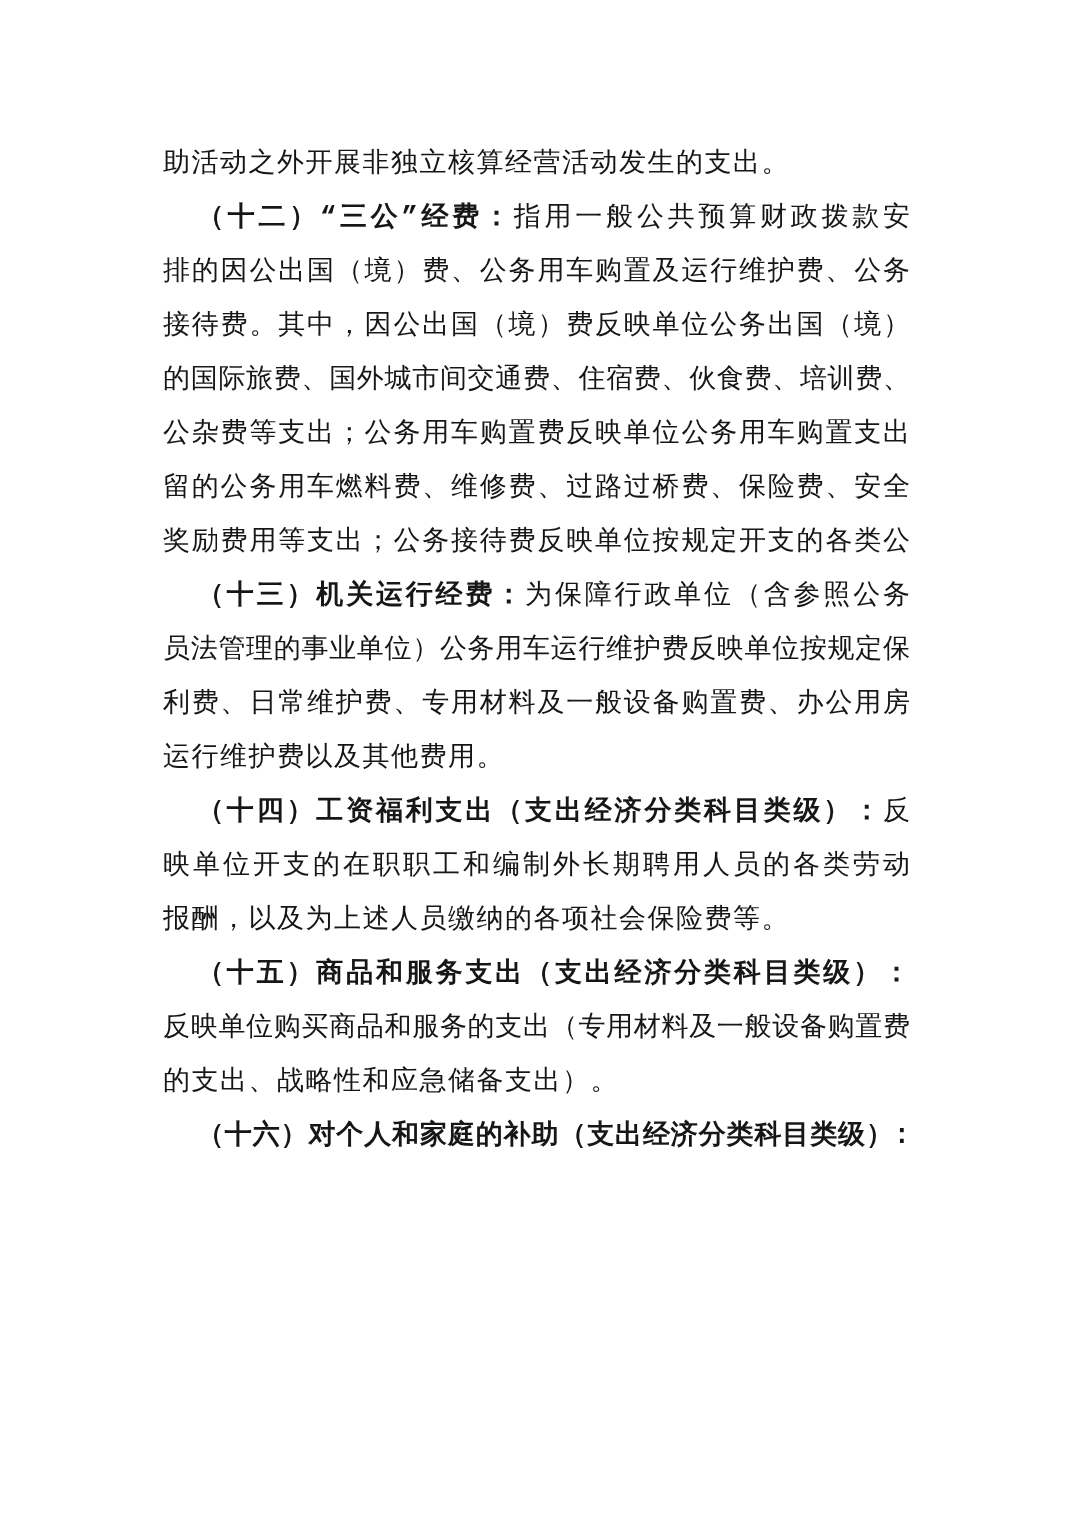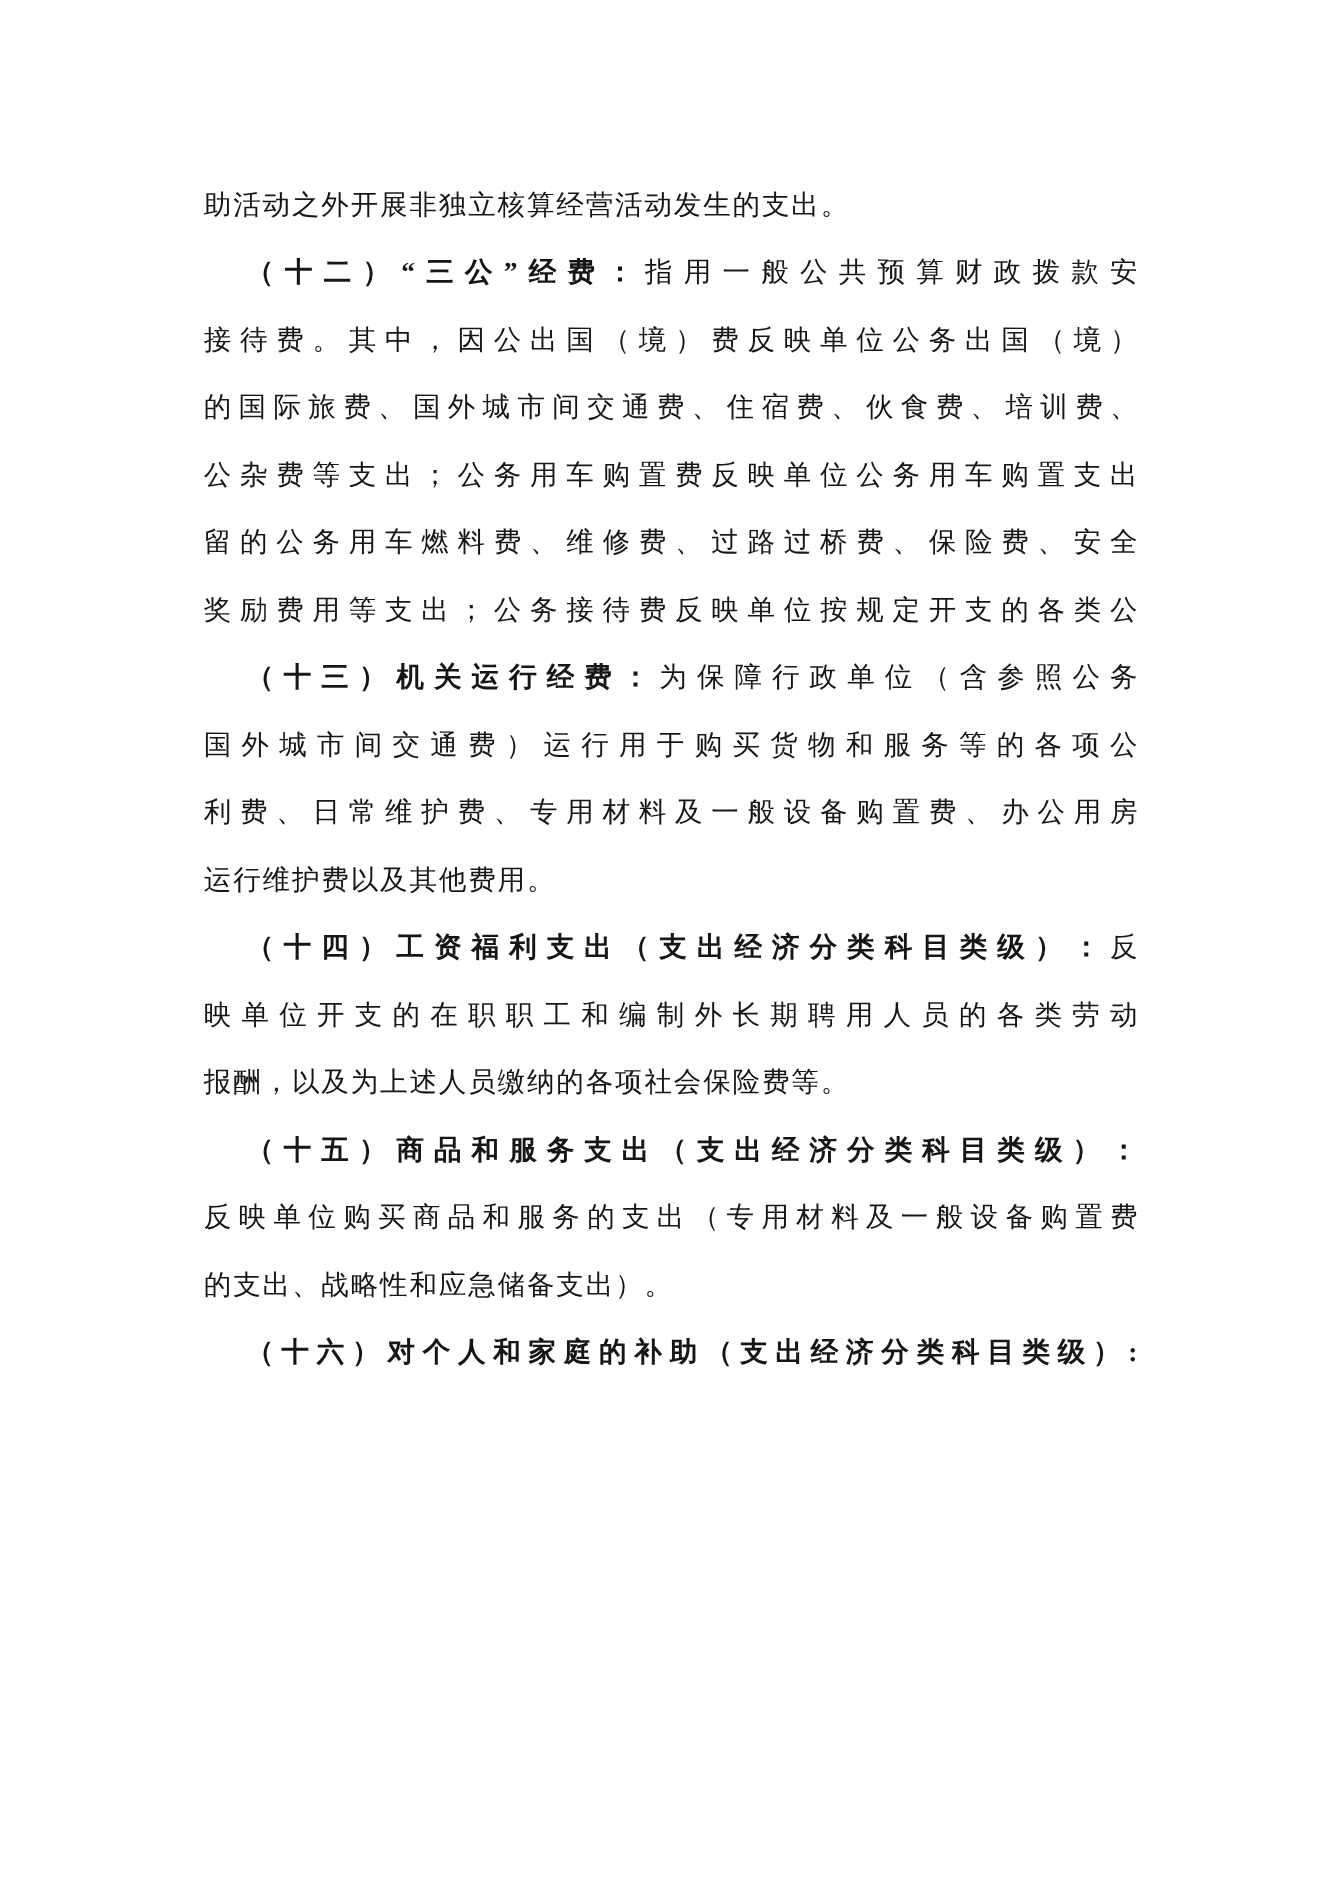--- a/index.html
+++ b/index.html
@@ -22,23 +22,24 @@
   }
   .text-block {
     position: absolute;
     left: 163px;
     top: 137px;
     width: 747px;
   }
   .line {
     height: 54px;
     line-height: 54px;
-    font-size: 22px;
+    font-size: 27px;
     white-space: normal;
     text-align: left;
+    font-family: Liberation Mono, monospace;
   }
   
   .line.fill {
     text-align: justify;
     text-align-last: justify;
   }
   
   .line.indent {
     text-indent: 34px;
   }
@@ -53,27 +54,28 @@
     font-weight: bold;
   }
 </style>
 </head>
 <body>
 
 <div class="page">
   <div class="text-block" id="text-block">
       <div class="line"><span class="seg">助活动之外开展非独立核算经营活动发生的支出。</span></div>
       <div class="line indent fill"><span class="seg bold">（十二）“三公”经费：</span><span class="seg">指用一般公共预算财政拨款安</span></div>
+      <div class="line fill"><span class="seg">排的因公出国（境）费、公务用车购置及运行维护费、公务</span></div>
       <div class="line fill"><span class="seg">接待费。其中，因公出国（境）费反映单位公务出国（境）</span></div>
       <div class="line fill"><span class="seg">的国际旅费、国外城市间交通费、住宿费、伙食费、培训费、</span></div>
       <div class="line fill"><span class="seg">公杂费等支出；公务用车购置费反映单位公务用车购置支出</span></div>
       <div class="line fill"><span class="seg">留的公务用车燃料费、维修费、过路过桥费、保险费、安全</span></div>
       <div class="line fill"><span class="seg">奖励费用等支出；公务接待费反映单位按规定开支的各类公</span></div>
       <div class="line indent fill"><span class="seg bold">（十三）机关运行经费：</span><span class="seg">为保障行政单位（含参照公务</span></div>
-      <div class="line fill"><span class="seg">国外城市间交通费）运行用于购买货物和服务等的各项公</span></div>
+      <div class="line fill"><span class="seg">员法管理的事业单位）公务用车运行维护费反映单位按规定保</span></div>
       <div class="line fill"><span class="seg">利费、日常维护费、专用材料及一般设备购置费、办公用房</span></div>
       <div class="line"><span class="seg">运行维护费以及其他费用。</span></div>
       <div class="line indent fill"><span class="seg bold">（十四）工资福利支出（支出经济分类科目类级）：</span><span class="seg">反</span></div>
       <div class="line fill"><span class="seg">映单位开支的在职职工和编制外长期聘用人员的各类劳动</span></div>
       <div class="line"><span class="seg">报酬，以及为上述人员缴纳的各项社会保险费等。</span></div>
       <div class="line indent fill"><span class="seg bold">（十五）商品和服务支出（支出经济分类科目类级）：</span></div>
       <div class="line fill"><span class="seg">反映单位购买商品和服务的支出（专用材料及一般设备购置费</span></div>
       <div class="line"><span class="seg">的支出、战略性和应急储备支出）。</span></div>
       <div class="line indent fill"><span class="seg bold">（十六）对个人和家庭的补助（支出经济分类科目类级）:</span></div>
     </div>

